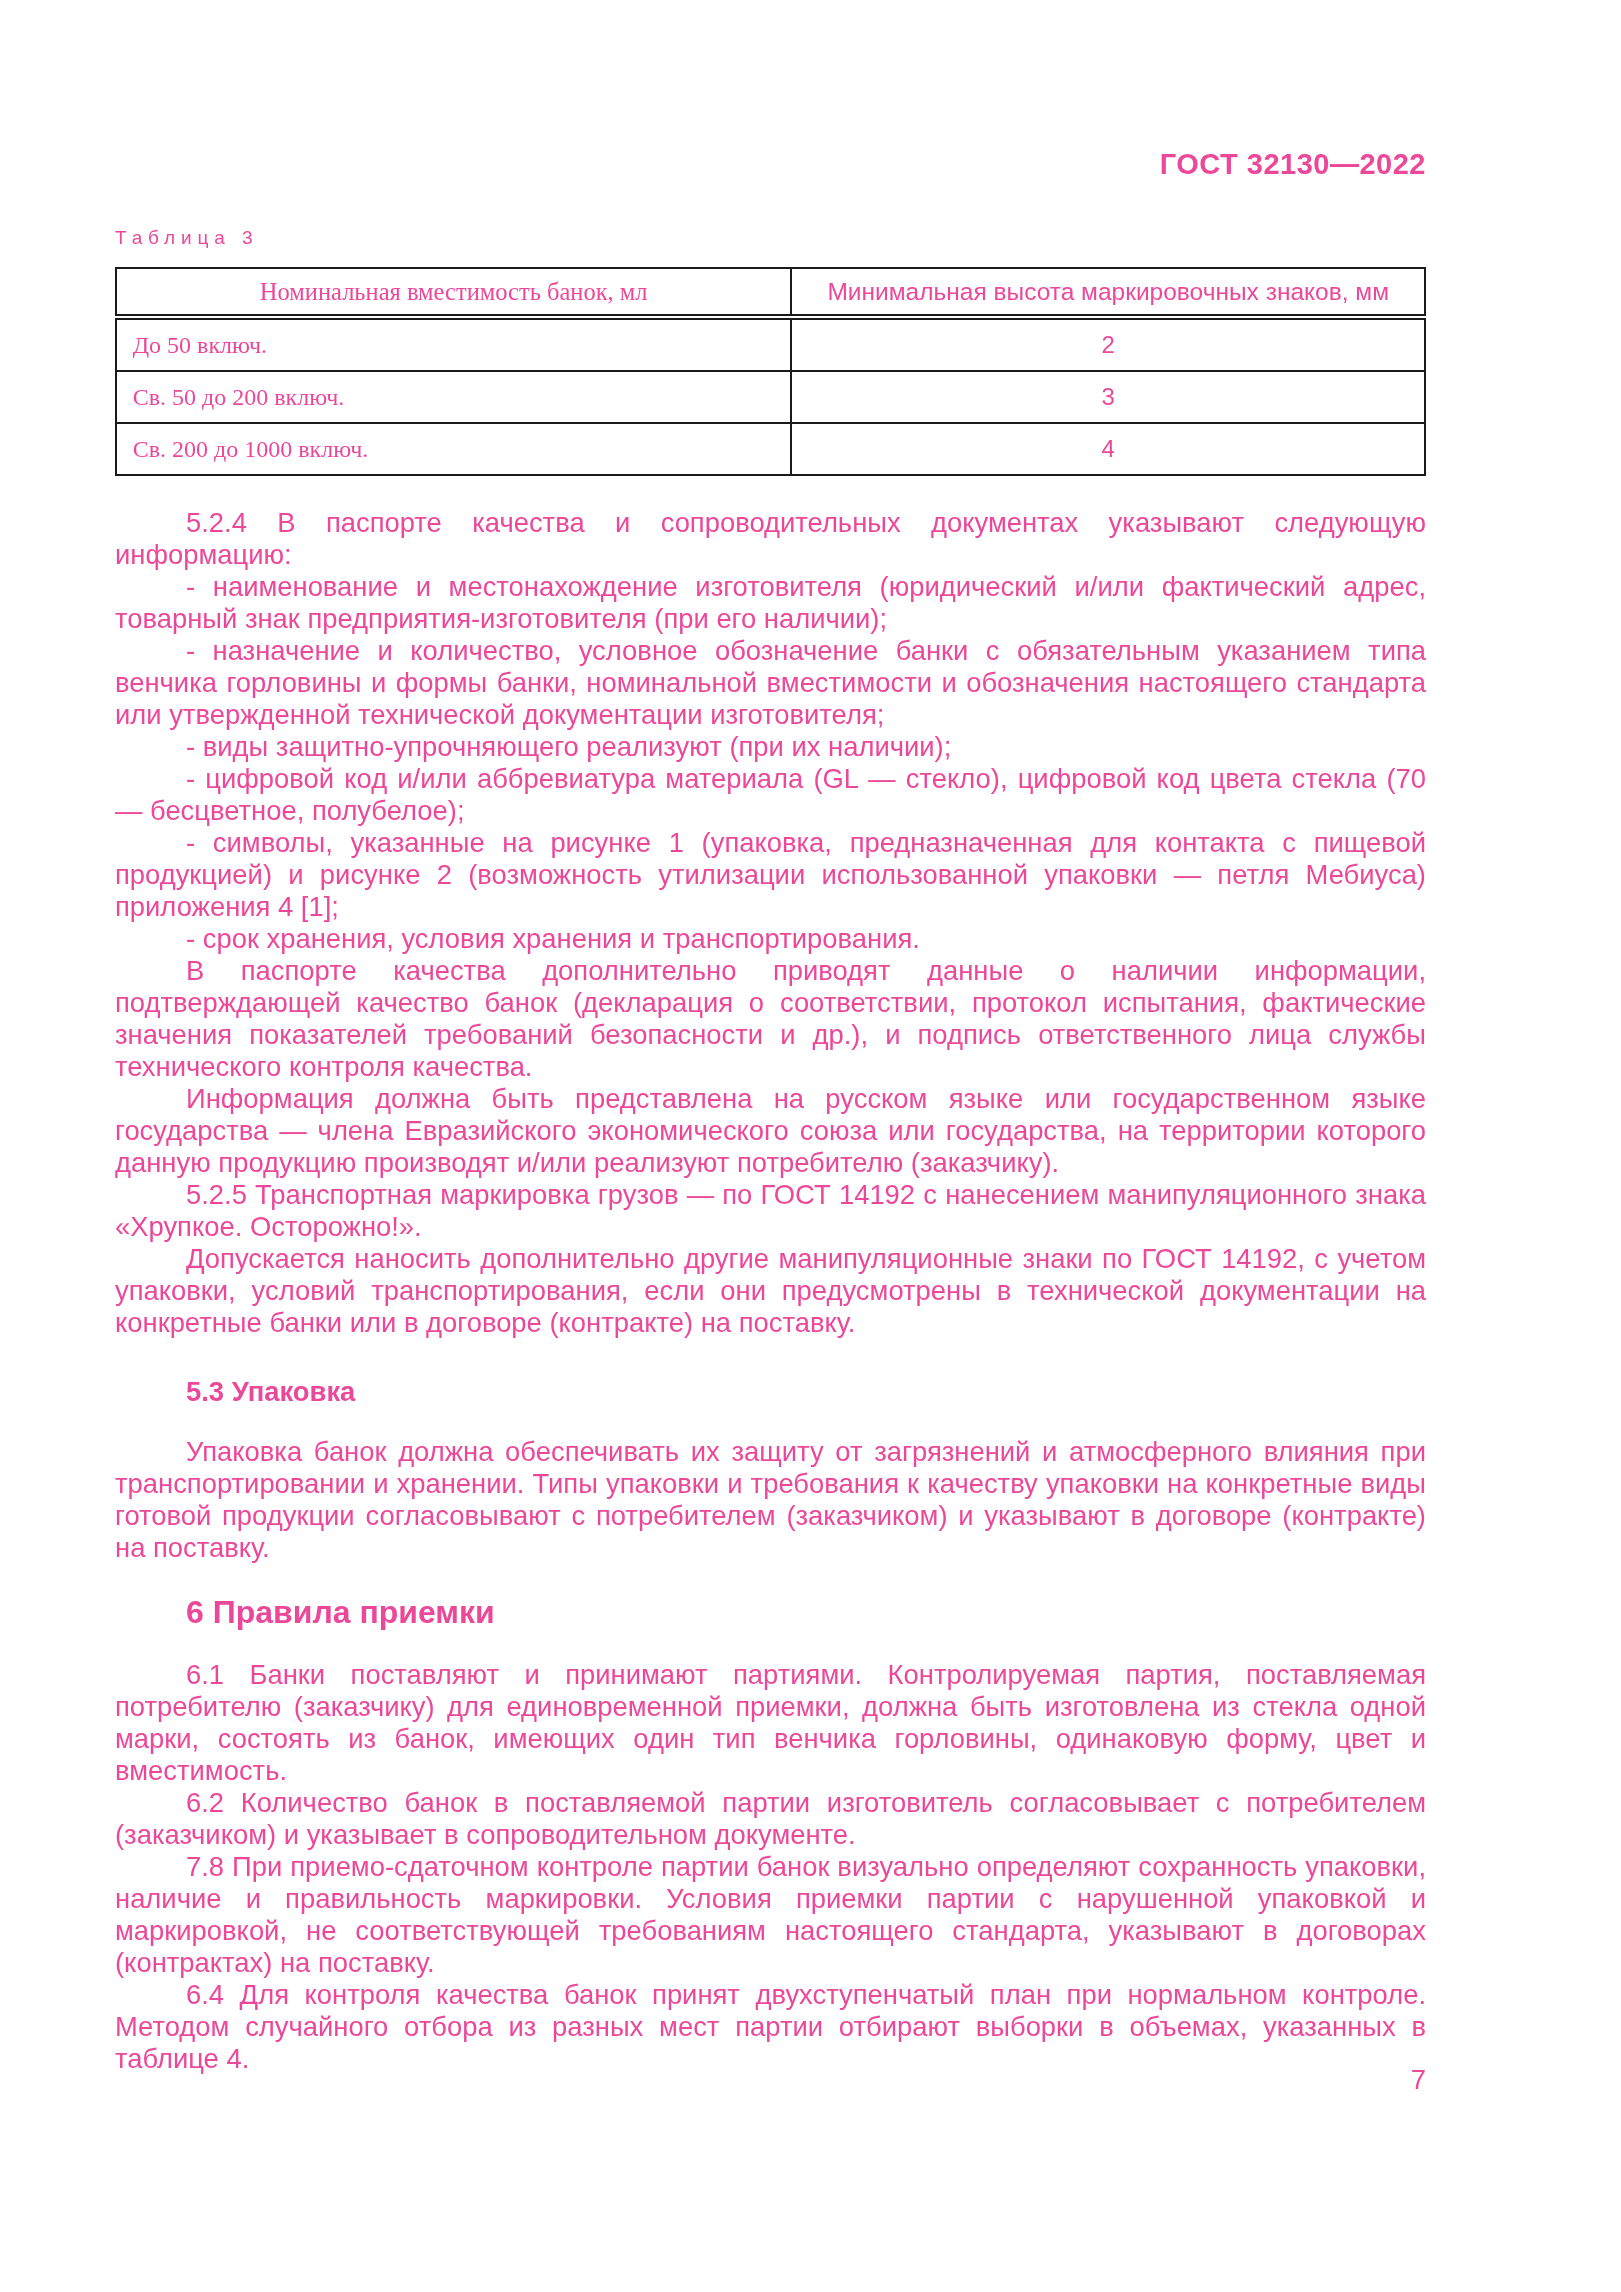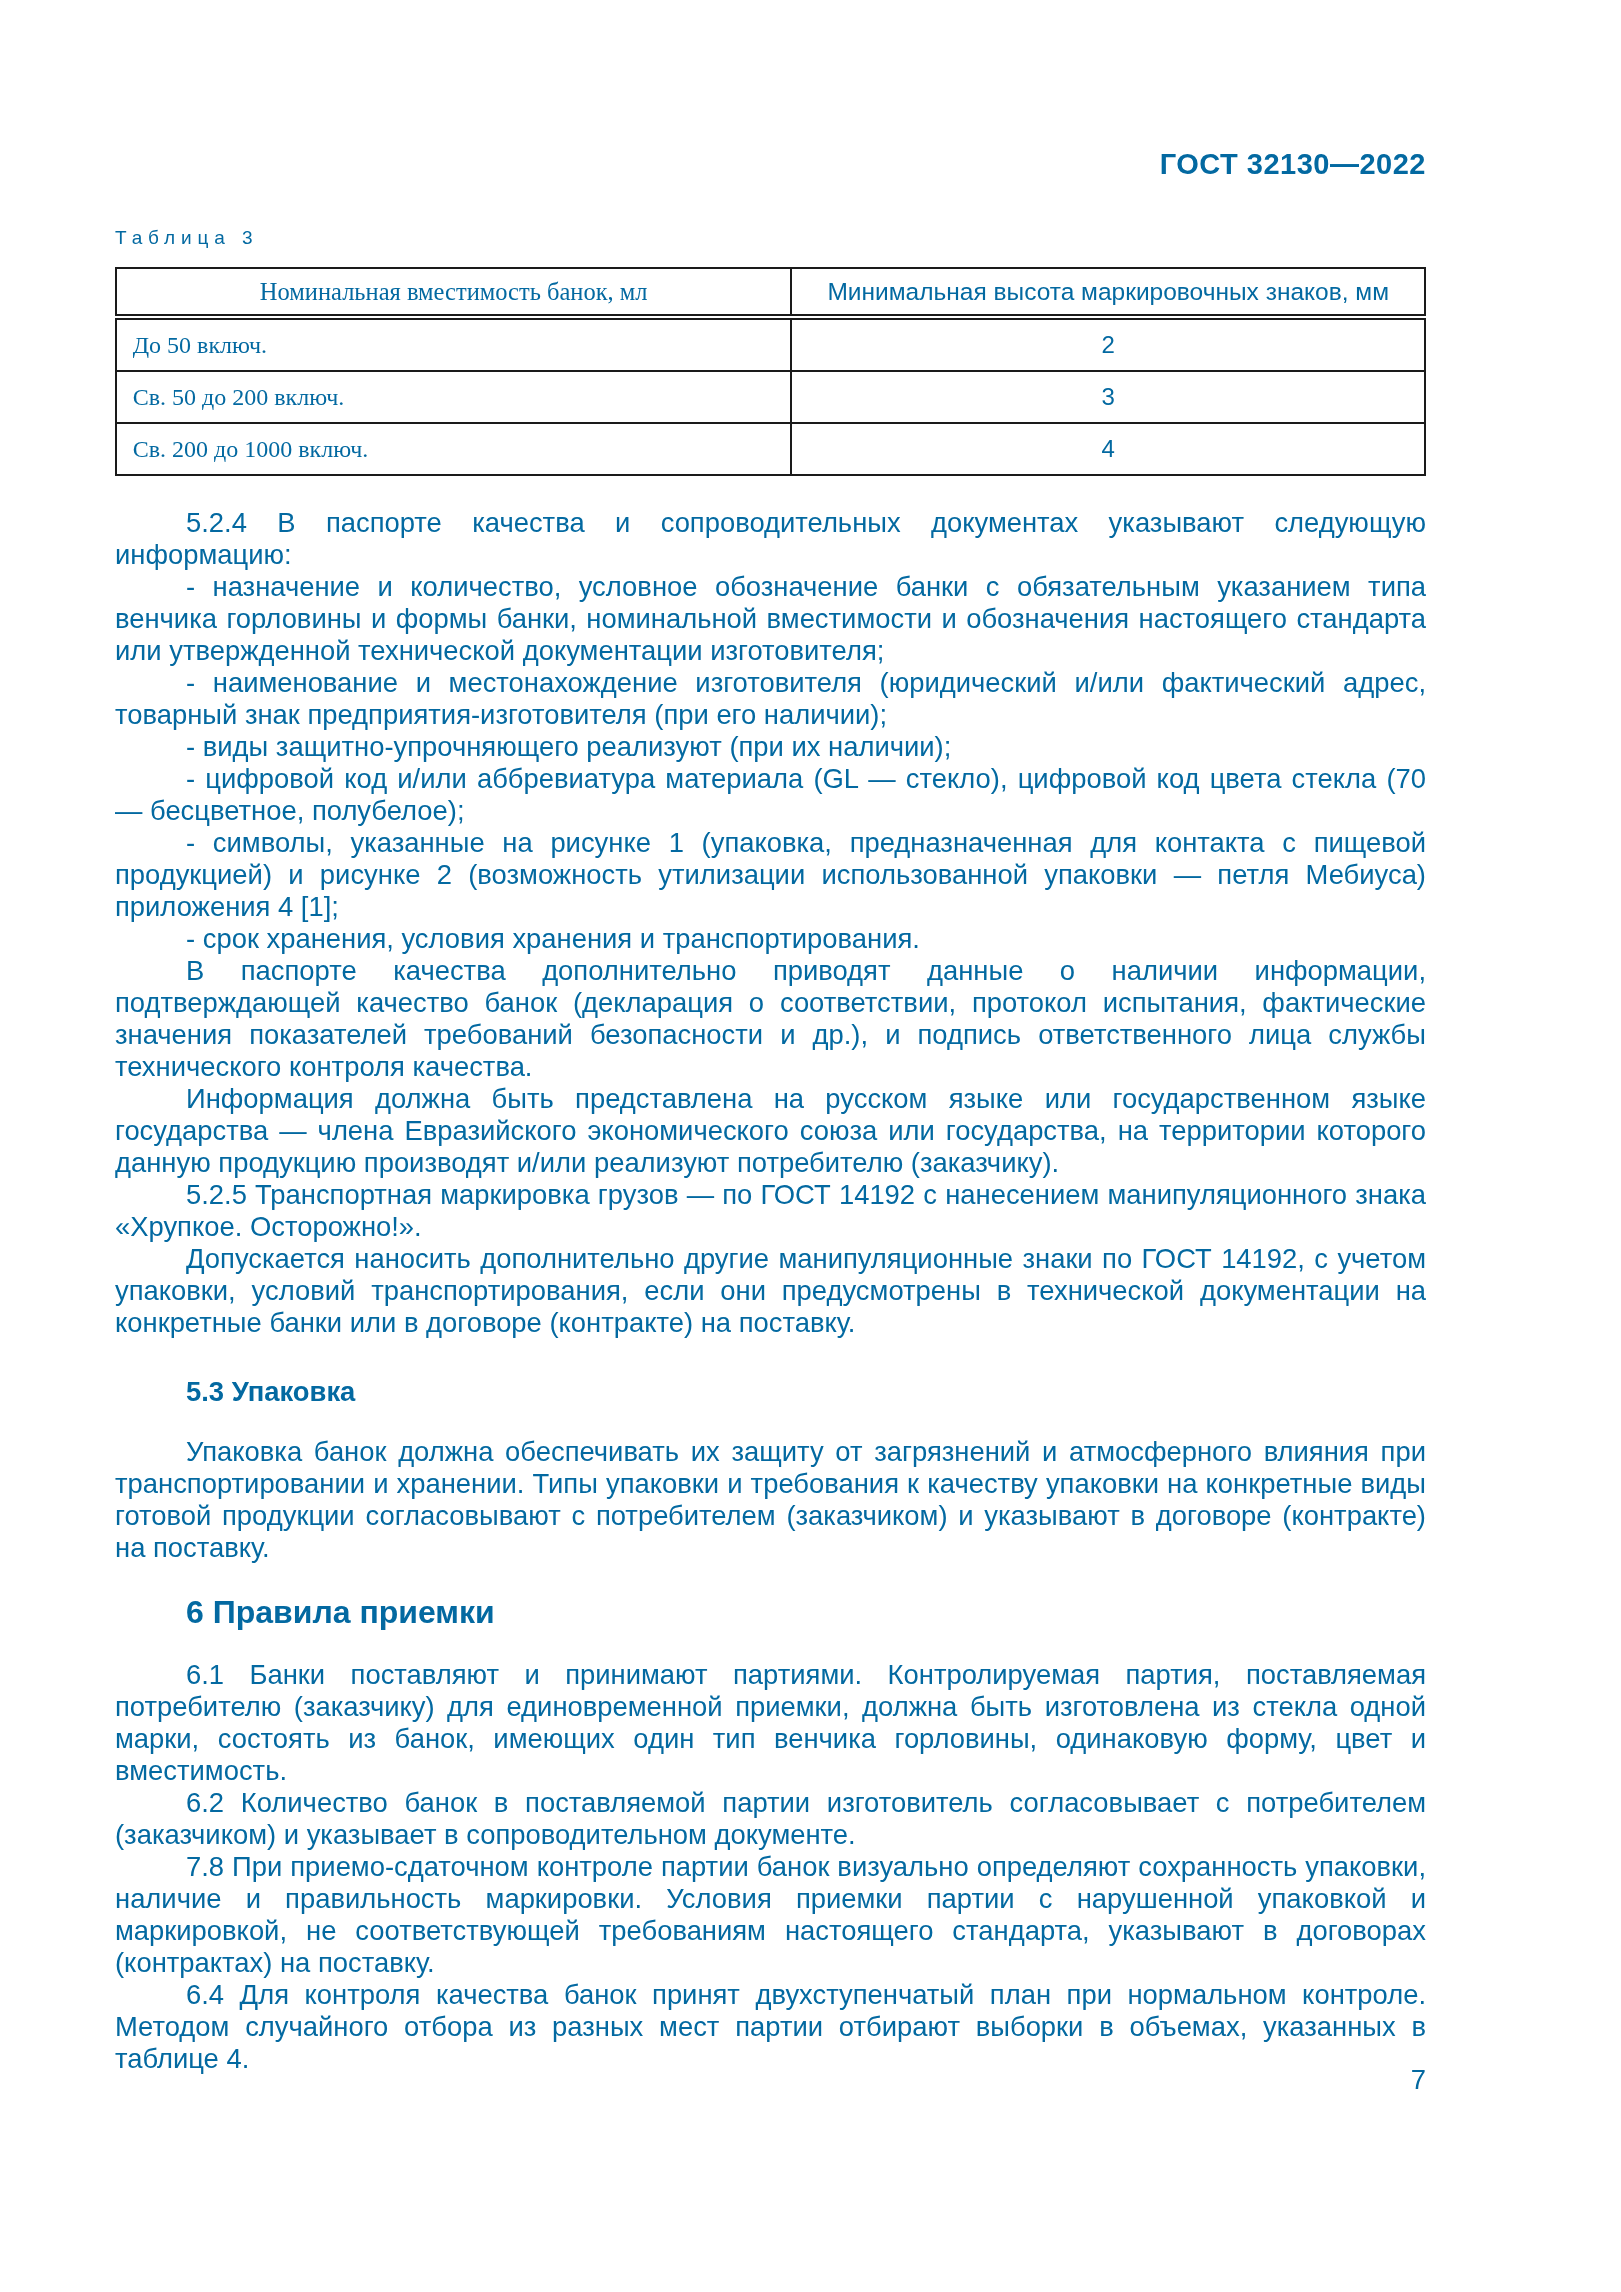--- a/index.html
+++ b/index.html
@@ -5,21 +5,21 @@
   html, body {
     margin: 0;
     padding: 0;
     background: #ffffff;
   }
   .page {
     position: relative;
     width: 1621px;
     height: 2293px;
     background: #ffffff;
-    color: #0369a1;
+    color: #ec4899;
     font-family: "Liberation Sans", sans-serif;
     box-sizing: border-box;
     padding: 147px 195px 0 115px;
     overflow: hidden;
   }
   .doc-code {
     font-size: 29px;
     font-weight: bold;
     line-height: 35px;
     text-align: right;
@@ -128,22 +128,22 @@
       </tr>
       <tr class="r3">
         <td class="capacity divider">Св. 200 до 1000 включ.</td>
         <td class="minheight">4</td>
       </tr>
     </tbody>
   </table>
 
   <div class="content">
     <p>5.2.4 В паспорте качества и сопроводительных документах указывают следующую информацию:</p>
+    <p>- наименование и местонахождение изготовителя (юридический и/или фактический адрес, товарный знак предприятия-изготовителя (при его наличии);</p>
     <p>- назначение и количество, условное обозначение банки с обязательным указанием типа венчика горловины и формы банки, номинальной вместимости и обозначения настоящего стандарта или утвержденной технической документации изготовителя;</p>
-    <p>- наименование и местонахождение изготовителя (юридический и/или фактический адрес, товарный знак предприятия-изготовителя (при его наличии);</p>
     <p>- виды защитно-упрочняющего реализуют (при их наличии);</p>
     <p>- цифровой код и/или аббревиатура материала (GL — стекло), цифровой код цвета стекла (70 — бесцветное, полубелое);</p>
     <p>- символы, указанные на рисунке 1 (упаковка, предназначенная для контакта с пищевой продукцией) и рисунке 2 (возможность утилизации использованной упаковки — петля Мебиуса) приложения 4 [1];</p>
     <p>- срок хранения, условия хранения и транспортирования.</p>
     <p>В паспорте качества дополнительно приводят данные о наличии информации, подтверждающей качество банок (декларация о соответствии, протокол испытания, фактические значения показателей требований безопасности и др.), и подпись ответственного лица службы технического контроля качества.</p>
     <p>Информация должна быть представлена на русском языке или государственном языке государства — члена Евразийского экономического союза или государства, на территории которого данную продукцию производят и/или реализуют потребителю (заказчику).</p>
     <p>5.2.5 Транспортная маркировка грузов — по ГОСТ 14192 с нанесением манипуляционного знака «Хрупкое. Осторожно!».</p>
     <p>Допускается наносить дополнительно другие манипуляционные знаки по ГОСТ 14192, с учетом упаковки, условий транспортирования, если они предусмотрены в технической документации на конкретные банки или в договоре (контракте) на поставку.</p>
   </div>
 

